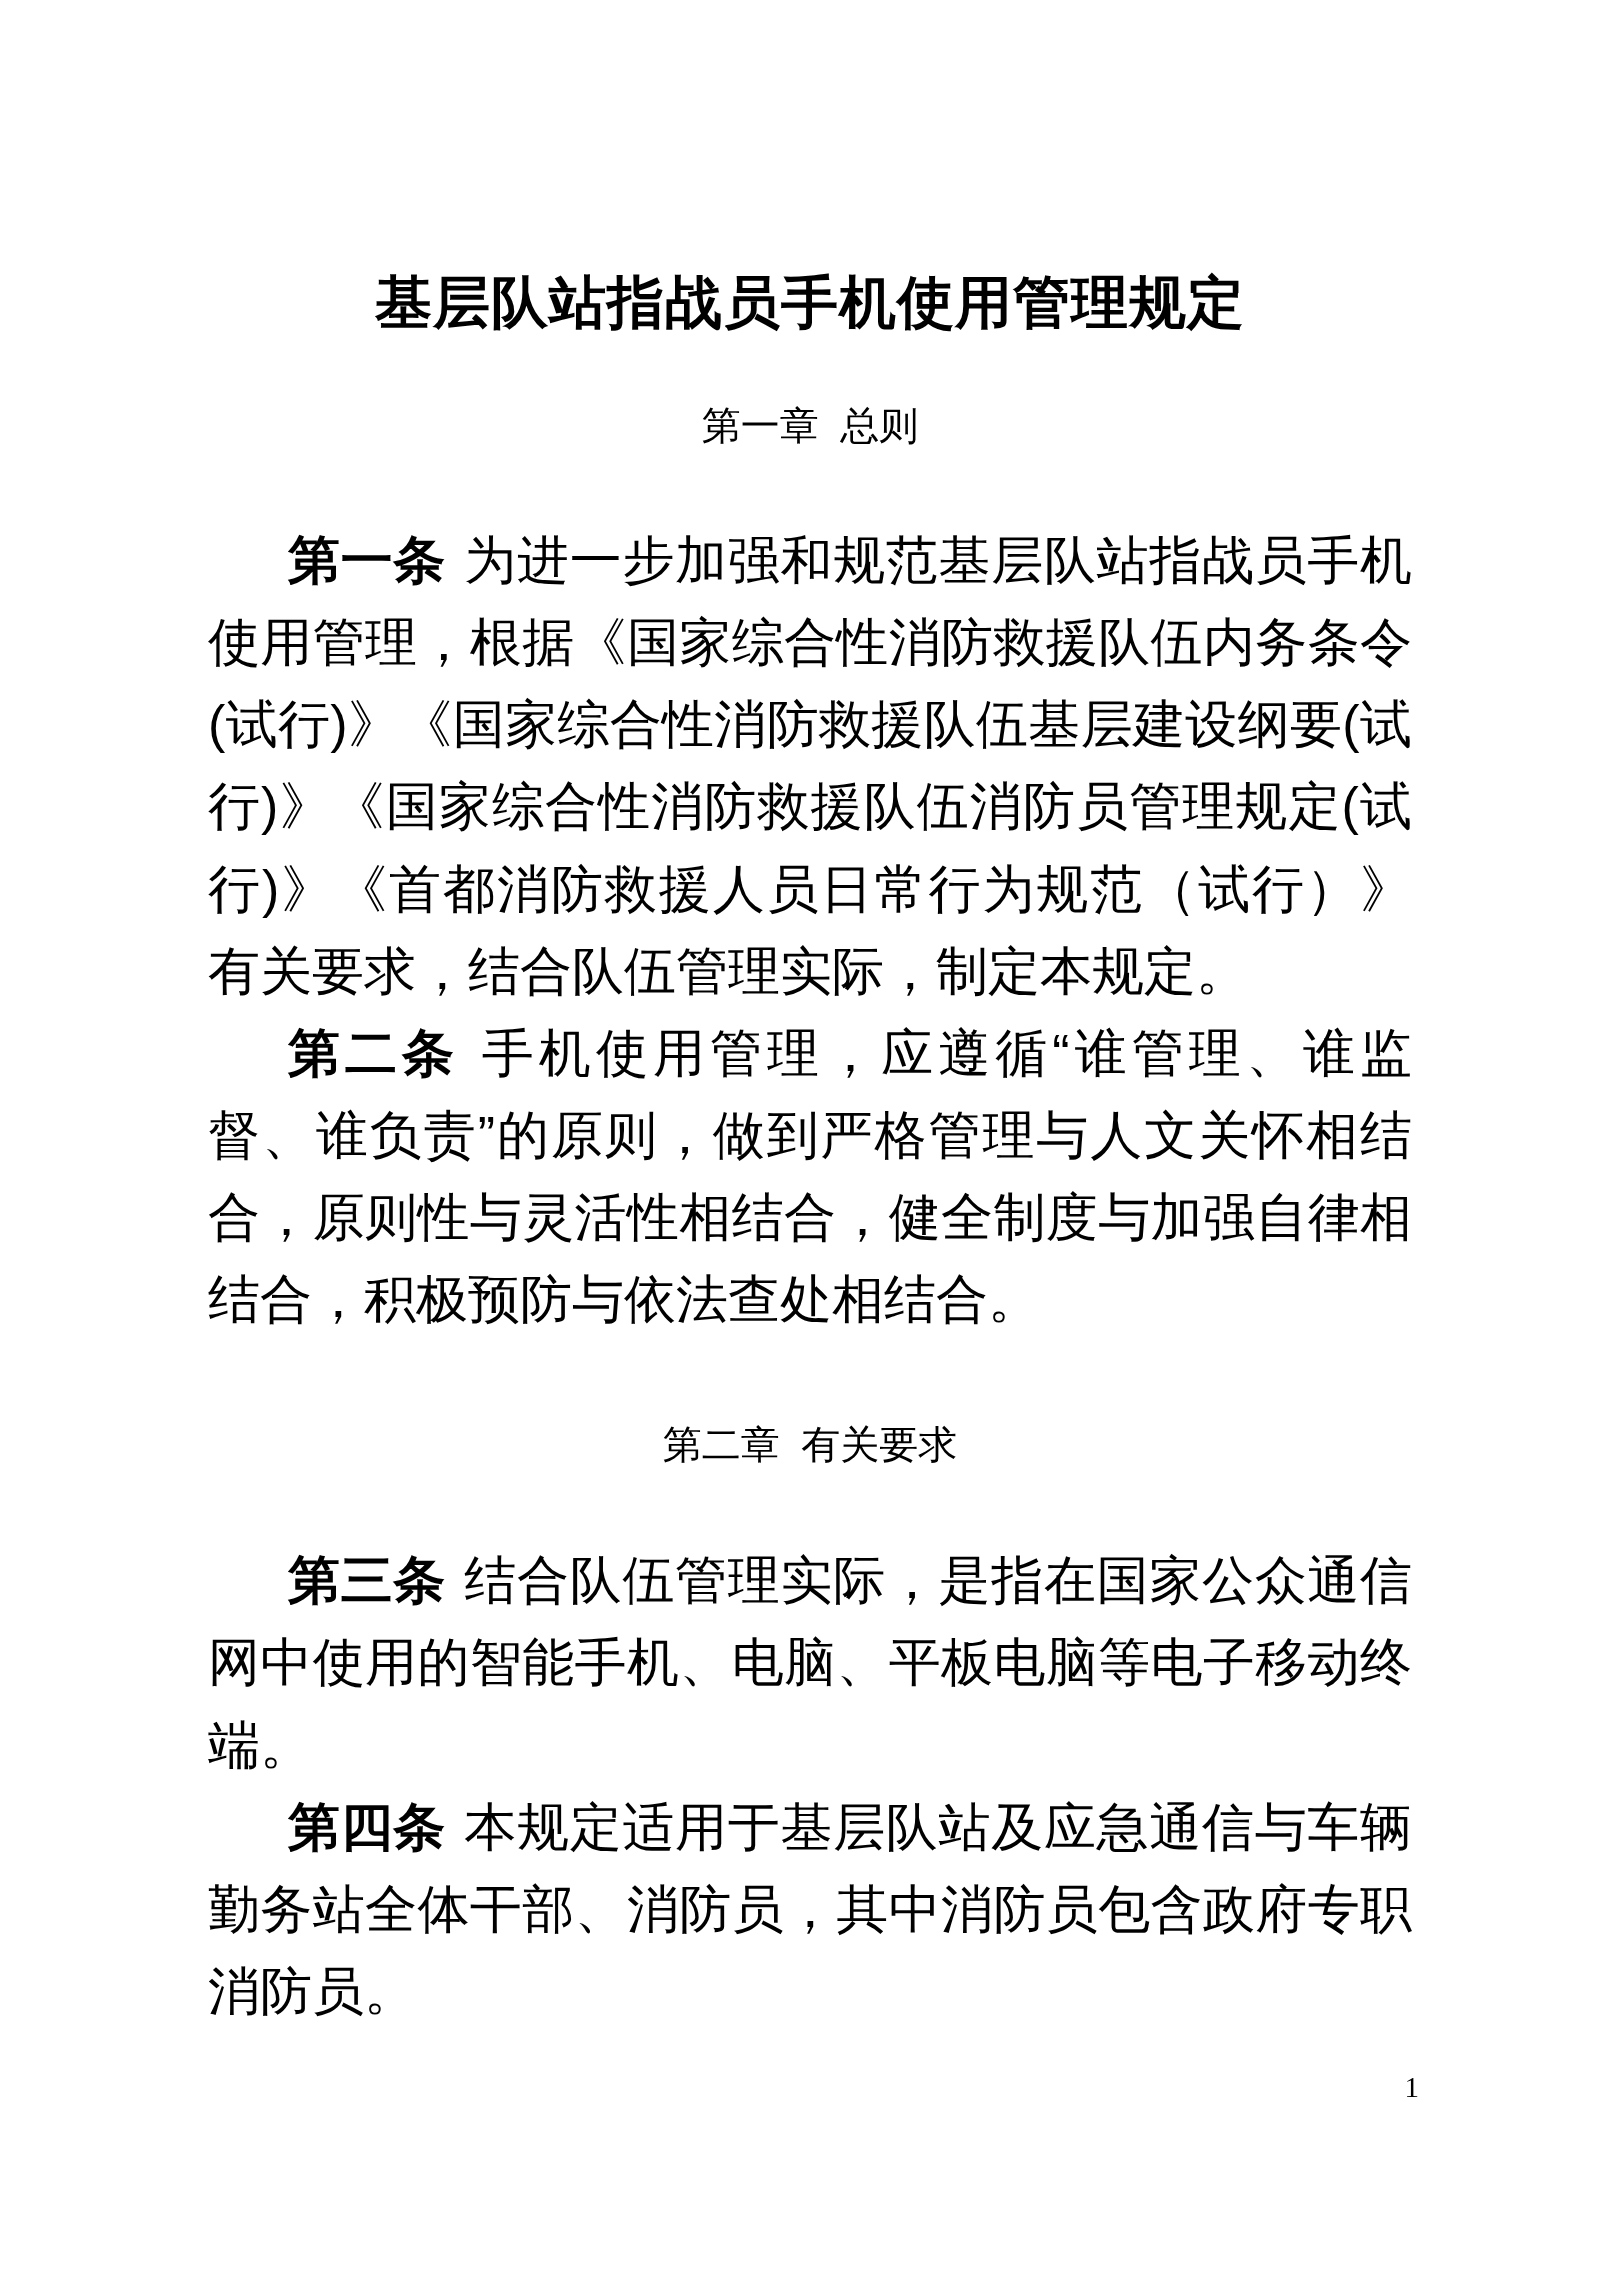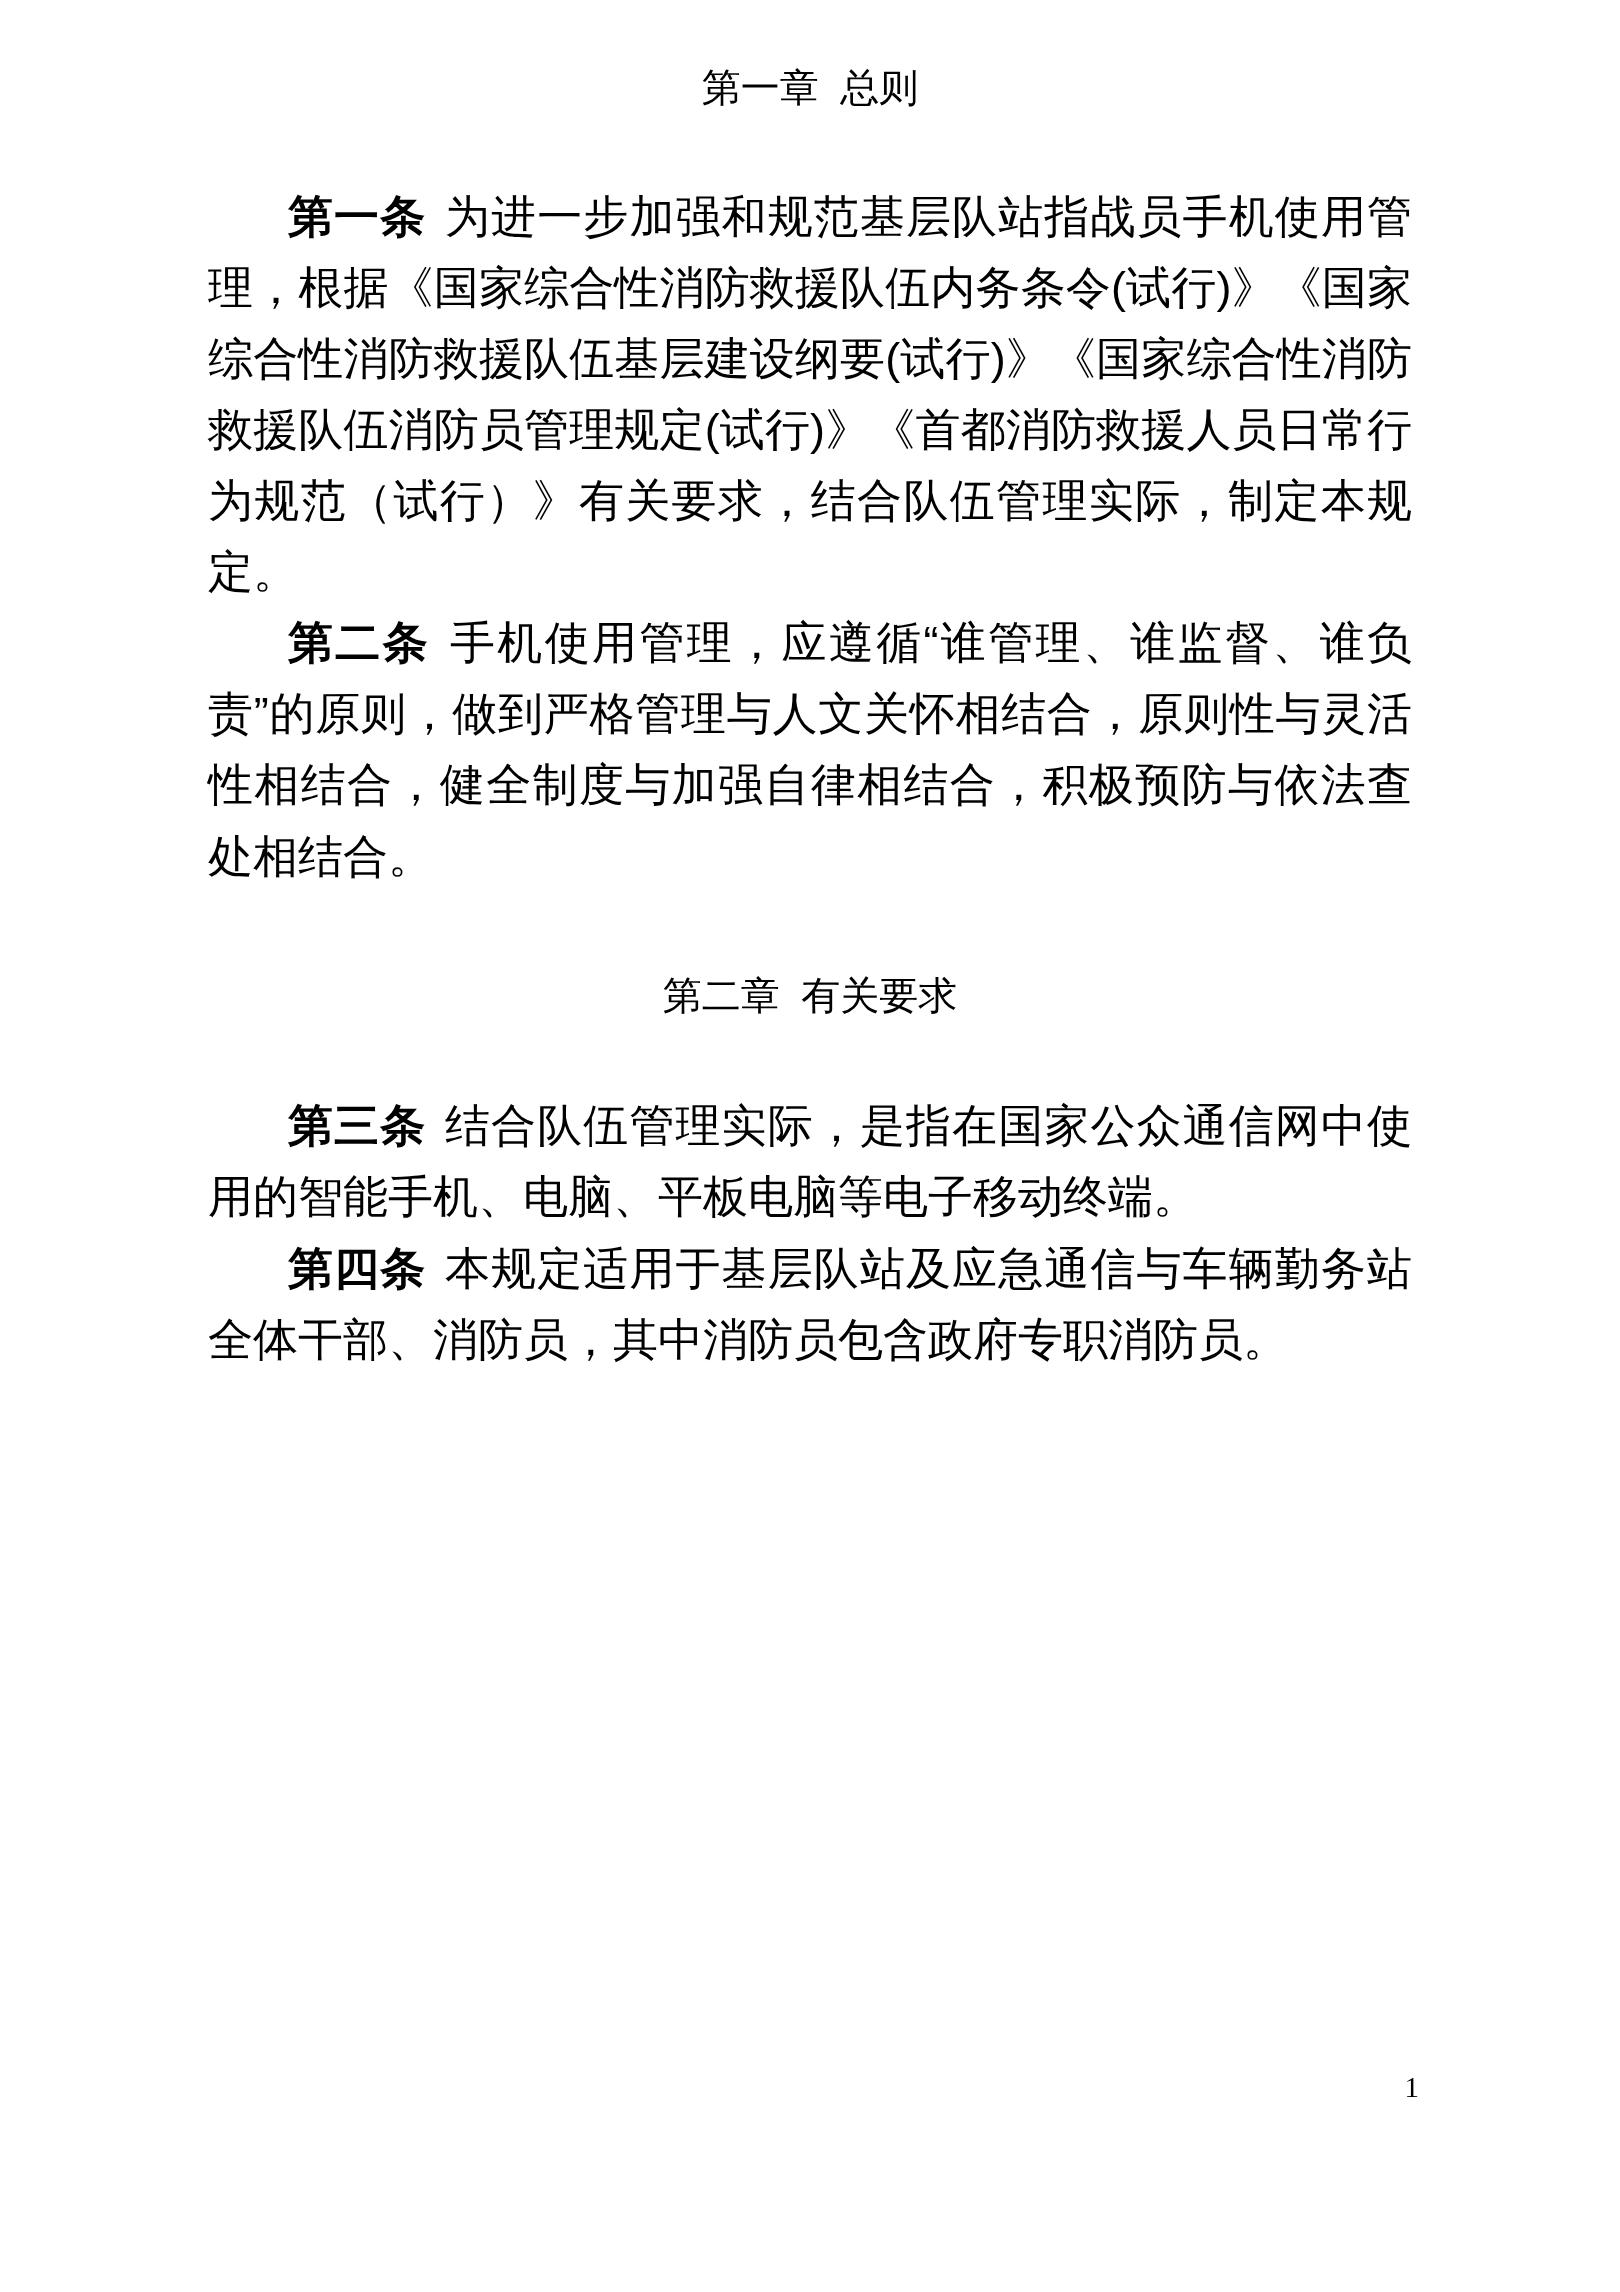--- a/index.html
+++ b/index.html
@@ -39,21 +39,21 @@
     text-align: center;
     line-height: 1.3;
     margin: 8px;
     white-space: pre;
   }
   .chapter-1-spacer { height: 55px; }
   .chapter-2-spacer { height: 71px; }
   .after-ch1-spacer { height: 59px; }
   .after-ch2-spacer { height: 61px; }
   .article {
-    font-size: 45px;
+    font-size: 52px;
     line-height: 1.58;
     text-align: justify;
     text-justify: inter-ideograph;
     margin: 0;
     text-indent: 80px;
     letter-spacing: 0px;
   }
   .article .art-num {
     font-weight: bold;
     letter-spacing: 0px;
@@ -71,20 +71,21 @@
     font-family: "Liberation Serif", "DejaVu Serif", serif;
     color: #000000;
   }
 </style>
 </head>
 <body>
 
 <div class="page">
   <div class="content">
 
+    <h1 class="doc-title">基层队站指战员手机使用管理规定</h1>
 
     <div class="chapter-1-spacer"></div>
 
     <h2 class="chapter-heading">第一章  总则</h2>
 
     <div class="after-ch1-spacer"></div>
 
     <p class="article"><span class="art-num">第一条</span><span class="art-gap"></span><span>为进一步加强和规范基层队站指战员手机使用管理，根据《国家综合性消防救援队伍内务条令(试行)》《国家综合性消防救援队伍基层建设纲要(试行)》《国家综合性消防救援队伍消防员管理规定(试行)》《首都消防救援人员日常行为规范（试行）》有关要求，结合队伍管理实际，制定本规定。</span></p>
 
     <p class="article"><span class="art-num">第二条</span><span class="art-gap"></span><span>手机使用管理，应遵循“谁管理、谁监督、谁负责”的原则，做到严格管理与人文关怀相结合，原则性与灵活性相结合，健全制度与加强自律相结合，积极预防与依法查处相结合。</span></p>

